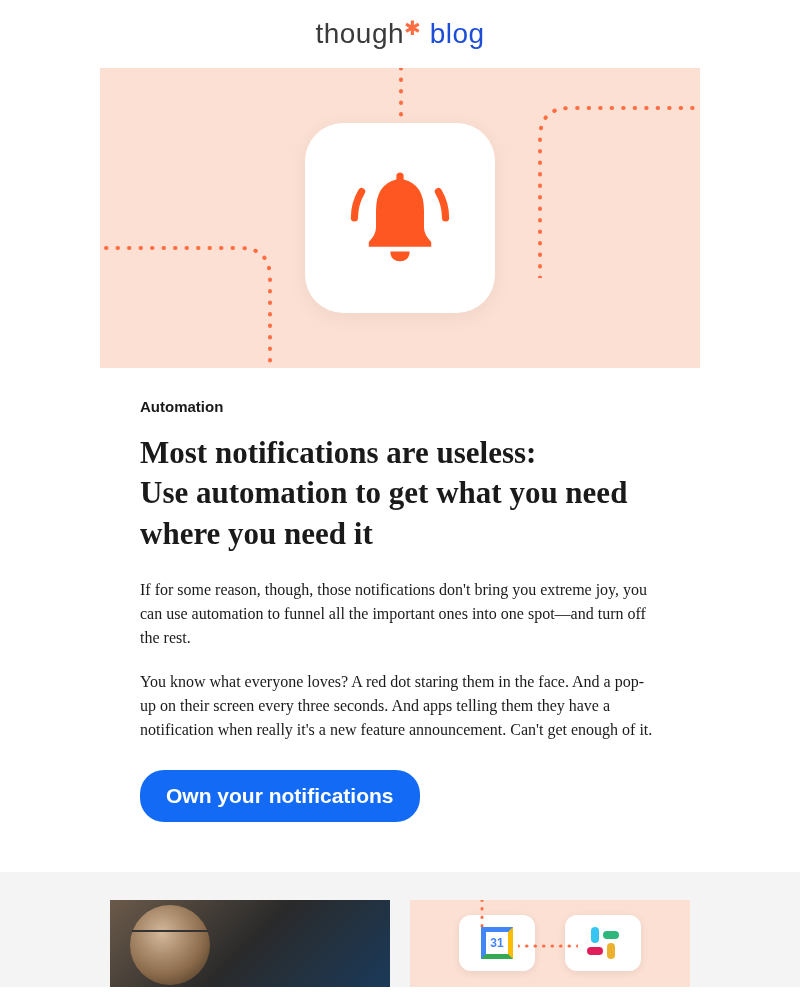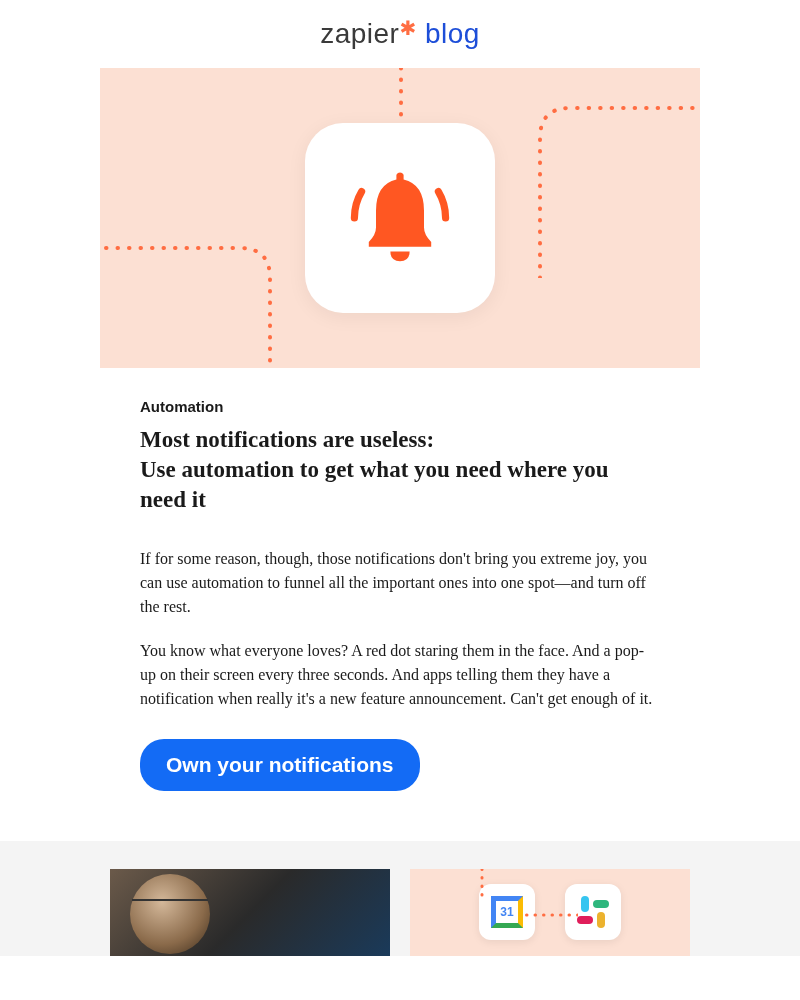--- a/index.html
+++ b/index.html
@@ -70,29 +70,29 @@
       position: absolute;
       pointer-events: none;
     }
     .content {
       padding: 30px 140px 50px 140px;
     }
     .category {
       font-weight: 700;
       font-size: 15px;
       color: #1a1a1a;
-      margin-bottom: 10px;
+      margin-bottom: 18px;
     }
     .title {
       font-family: Georgia, 'Times New Roman', serif;
-      font-size: 23px;
+      font-size: 31px;
       font-weight: 700;
       color: #1a1a1a;
       line-height: 1.3;
-      margin-bottom: 32px;
+      margin-bottom: 24px;
     }
     .title-line {
       display: block;
     }
     .body-text {
       font-family: Georgia, 'Times New Roman', serif;
       font-size: 16px;
       color: #1a1a1a;
       line-height: 1.5;
       margin-bottom: 20px;
@@ -141,21 +141,21 @@
     .card-illustration {
       background: #fce0d3;
       height: 100%;
       display: flex;
       align-items: center;
       justify-content: center;
       gap: 30px;
       position: relative;
     }
     .mini-app-icon {
-      width: 56px;
+      width: 76px;
       height: 56px;
       background: #ffffff;
       border-radius: 12px;
       display: flex;
       align-items: center;
       justify-content: center;
       box-shadow: 0 2px 8px rgba(0,0,0,0.08);
     }
     .gcal-icon {
       width: 32px;
@@ -207,21 +207,21 @@
     .mini-dotted {
       position: absolute;
     }
   </style>
 </head>
 <body>
 
 <div class="header">
   <div class="logo">
     <span class="logo-text">
-      <span>zapier</span><span class="logo-asterisk">✱</span>
+      <span>though</span><span class="logo-asterisk">✱</span>
       <span class="blog-word">blog</span>
     </span>
   </div>
 </div>
 
 <div class="hero-wrapper">
   <div class="hero">
     <svg class="dotted-path" style="left:-40px;top:140px" width="260" height="200" viewBox="0 0 260 200">
       <path d="M 0 40 L 180 40 Q 210 40 210 70 L 210 200" fill="none" stroke="#ff6d42" stroke-width="4" stroke-dasharray="0.5 11" stroke-linecap="round"></path>
     </svg>

